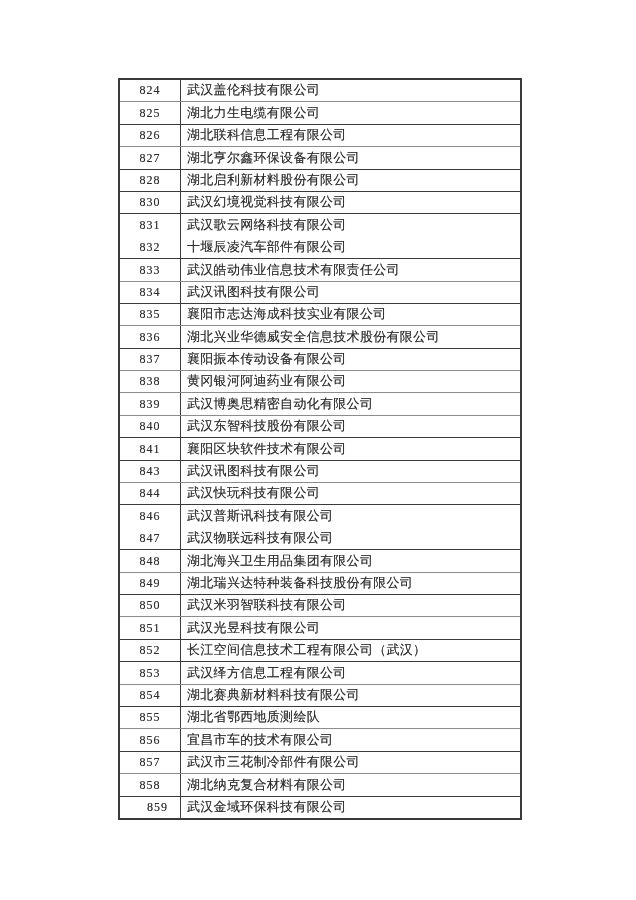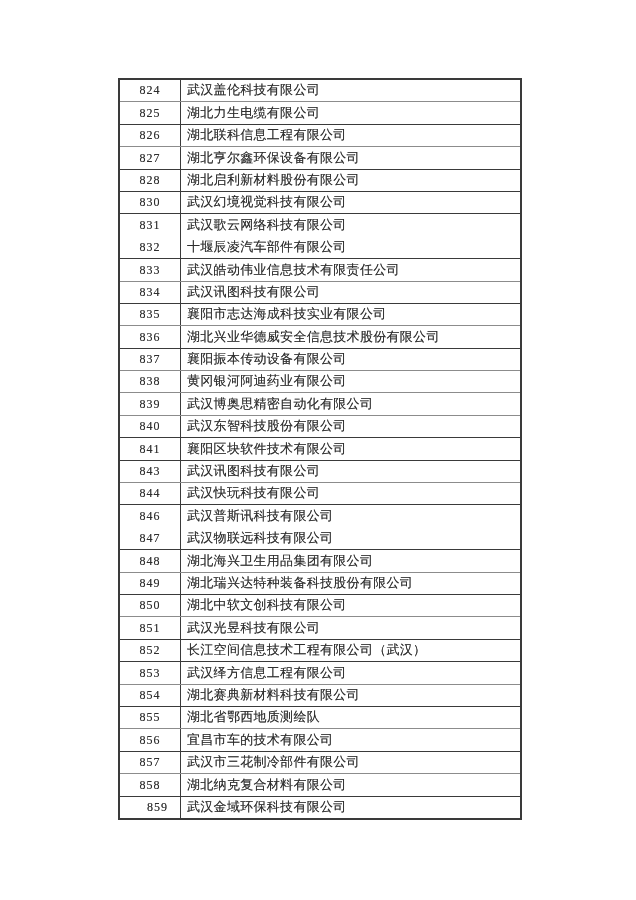--- a/index.html
+++ b/index.html
@@ -158,21 +158,21 @@
         <tr>
           <td class="num">848</td>
           <td class="name">湖北海兴卫生用品集团有限公司</td>
         </tr>
         <tr>
           <td class="num">849</td>
           <td class="name">湖北瑞兴达特种装备科技股份有限公司</td>
         </tr>
         <tr>
           <td class="num">850</td>
-          <td class="name">湖北中软文创科技有限公司</td>
+          <td class="name">武汉米羽智联科技有限公司</td>
         </tr>
         <tr>
           <td class="num">851</td>
           <td class="name">武汉光昱科技有限公司</td>
         </tr>
         <tr>
           <td class="num">852</td>
           <td class="name">长江空间信息技术工程有限公司（武汉）</td>
         </tr>
         <tr>

